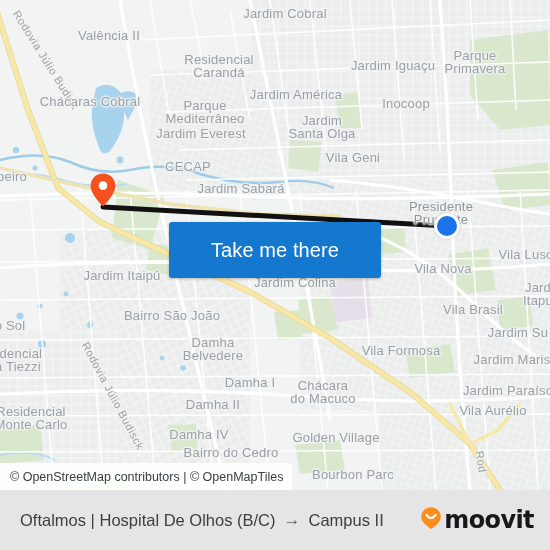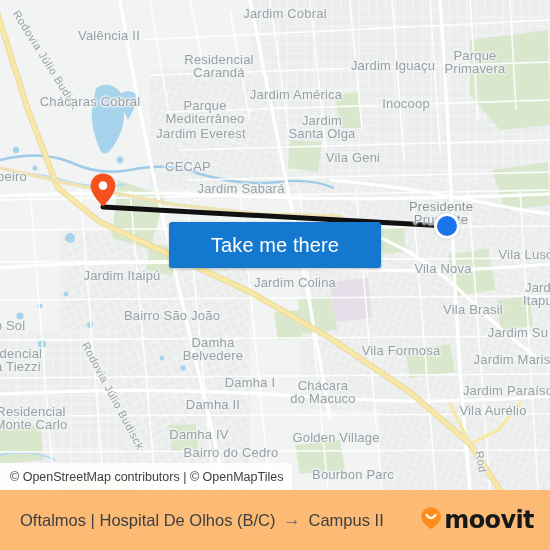--- a/index.html
+++ b/index.html
@@ -108,21 +108,21 @@
     white-space: nowrap;
   }
 
   
   #footer {
     position: absolute;
     left: 0;
     top: 490px;
     width: 550px;
     height: 60px;
-    background: #fdba74;
+    background: #e5e5e5;
     display: flex;
     align-items: center;
     box-sizing: border-box;
     padding: 0 16px 0 20px;
   }
   #route-summary {
     display: flex;
     align-items: center;
     gap: 8px;
     flex: 1 1 auto;
@@ -330,21 +330,21 @@
     <div id="origin-pin" style="left: 103px; top: 207px;">
       <svg viewBox="0 0 26 34" width="26" height="34">
         <path d="M13 0.6 C6.1 0.6 0.6 6.1 0.6 13 C0.6 21.5 13 33.4 13 33.4
                  C13 33.4 25.4 21.5 25.4 13 C25.4 6.1 19.9 0.6 13 0.6 Z" fill="#f4511e"></path>
         <circle cx="13" cy="12.6" r="4.3" fill="#ffffff"></circle>
       </svg>
     </div>
 
     <div id="dest-dot" style="left: 447px; top: 226px; background: rgb(26, 115, 232);"></div>
 
-    <button id="cta" style="left: 169px; top: 222px; width: 212px; height: 46px; background: rgb(21, 120, 207);">Take me there</button>
+    <button id="cta" style="left: 169px; top: 222px; width: 212px; height: 56px; background: rgb(21, 120, 207);">Take me there</button>
 
     <div id="attribution">© OpenStreetMap contributors | © OpenMapTiles</div>
   </div>
 
   <div id="footer">
     <div id="route-summary">
       <span id="route-origin">Oftalmos | Hospital De Olhos (B/C)</span>
       <span id="route-arrow">→</span>
       <span id="route-destination">Campus II</span>
     </div>

